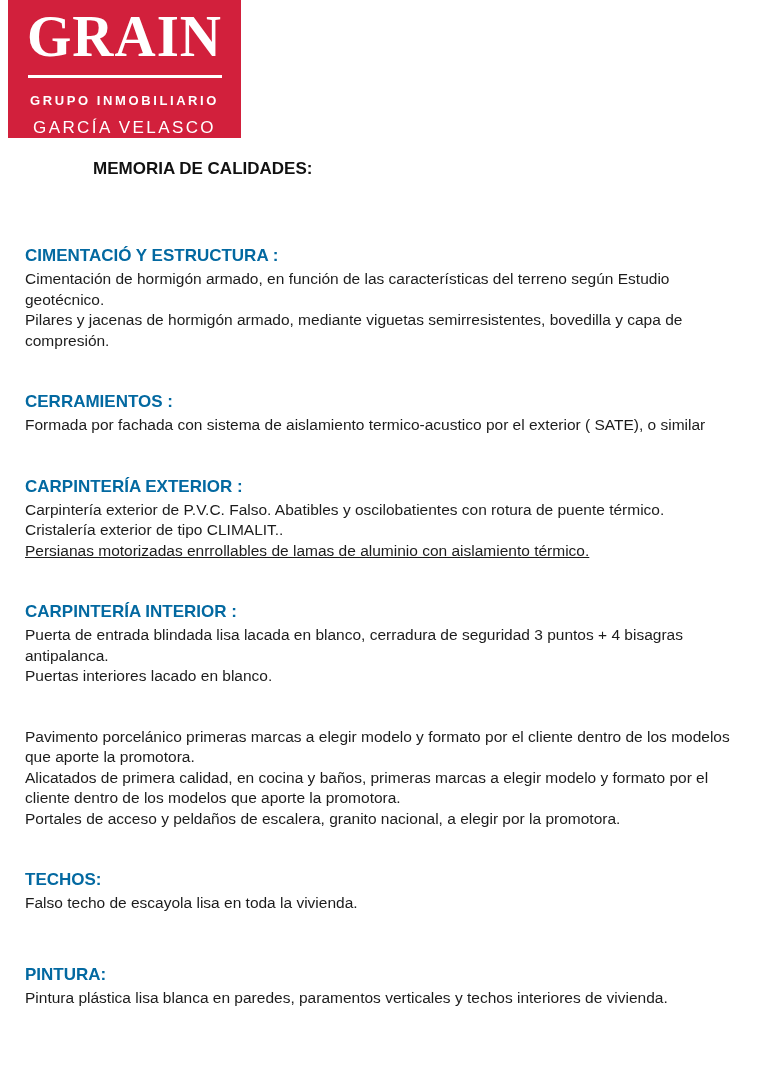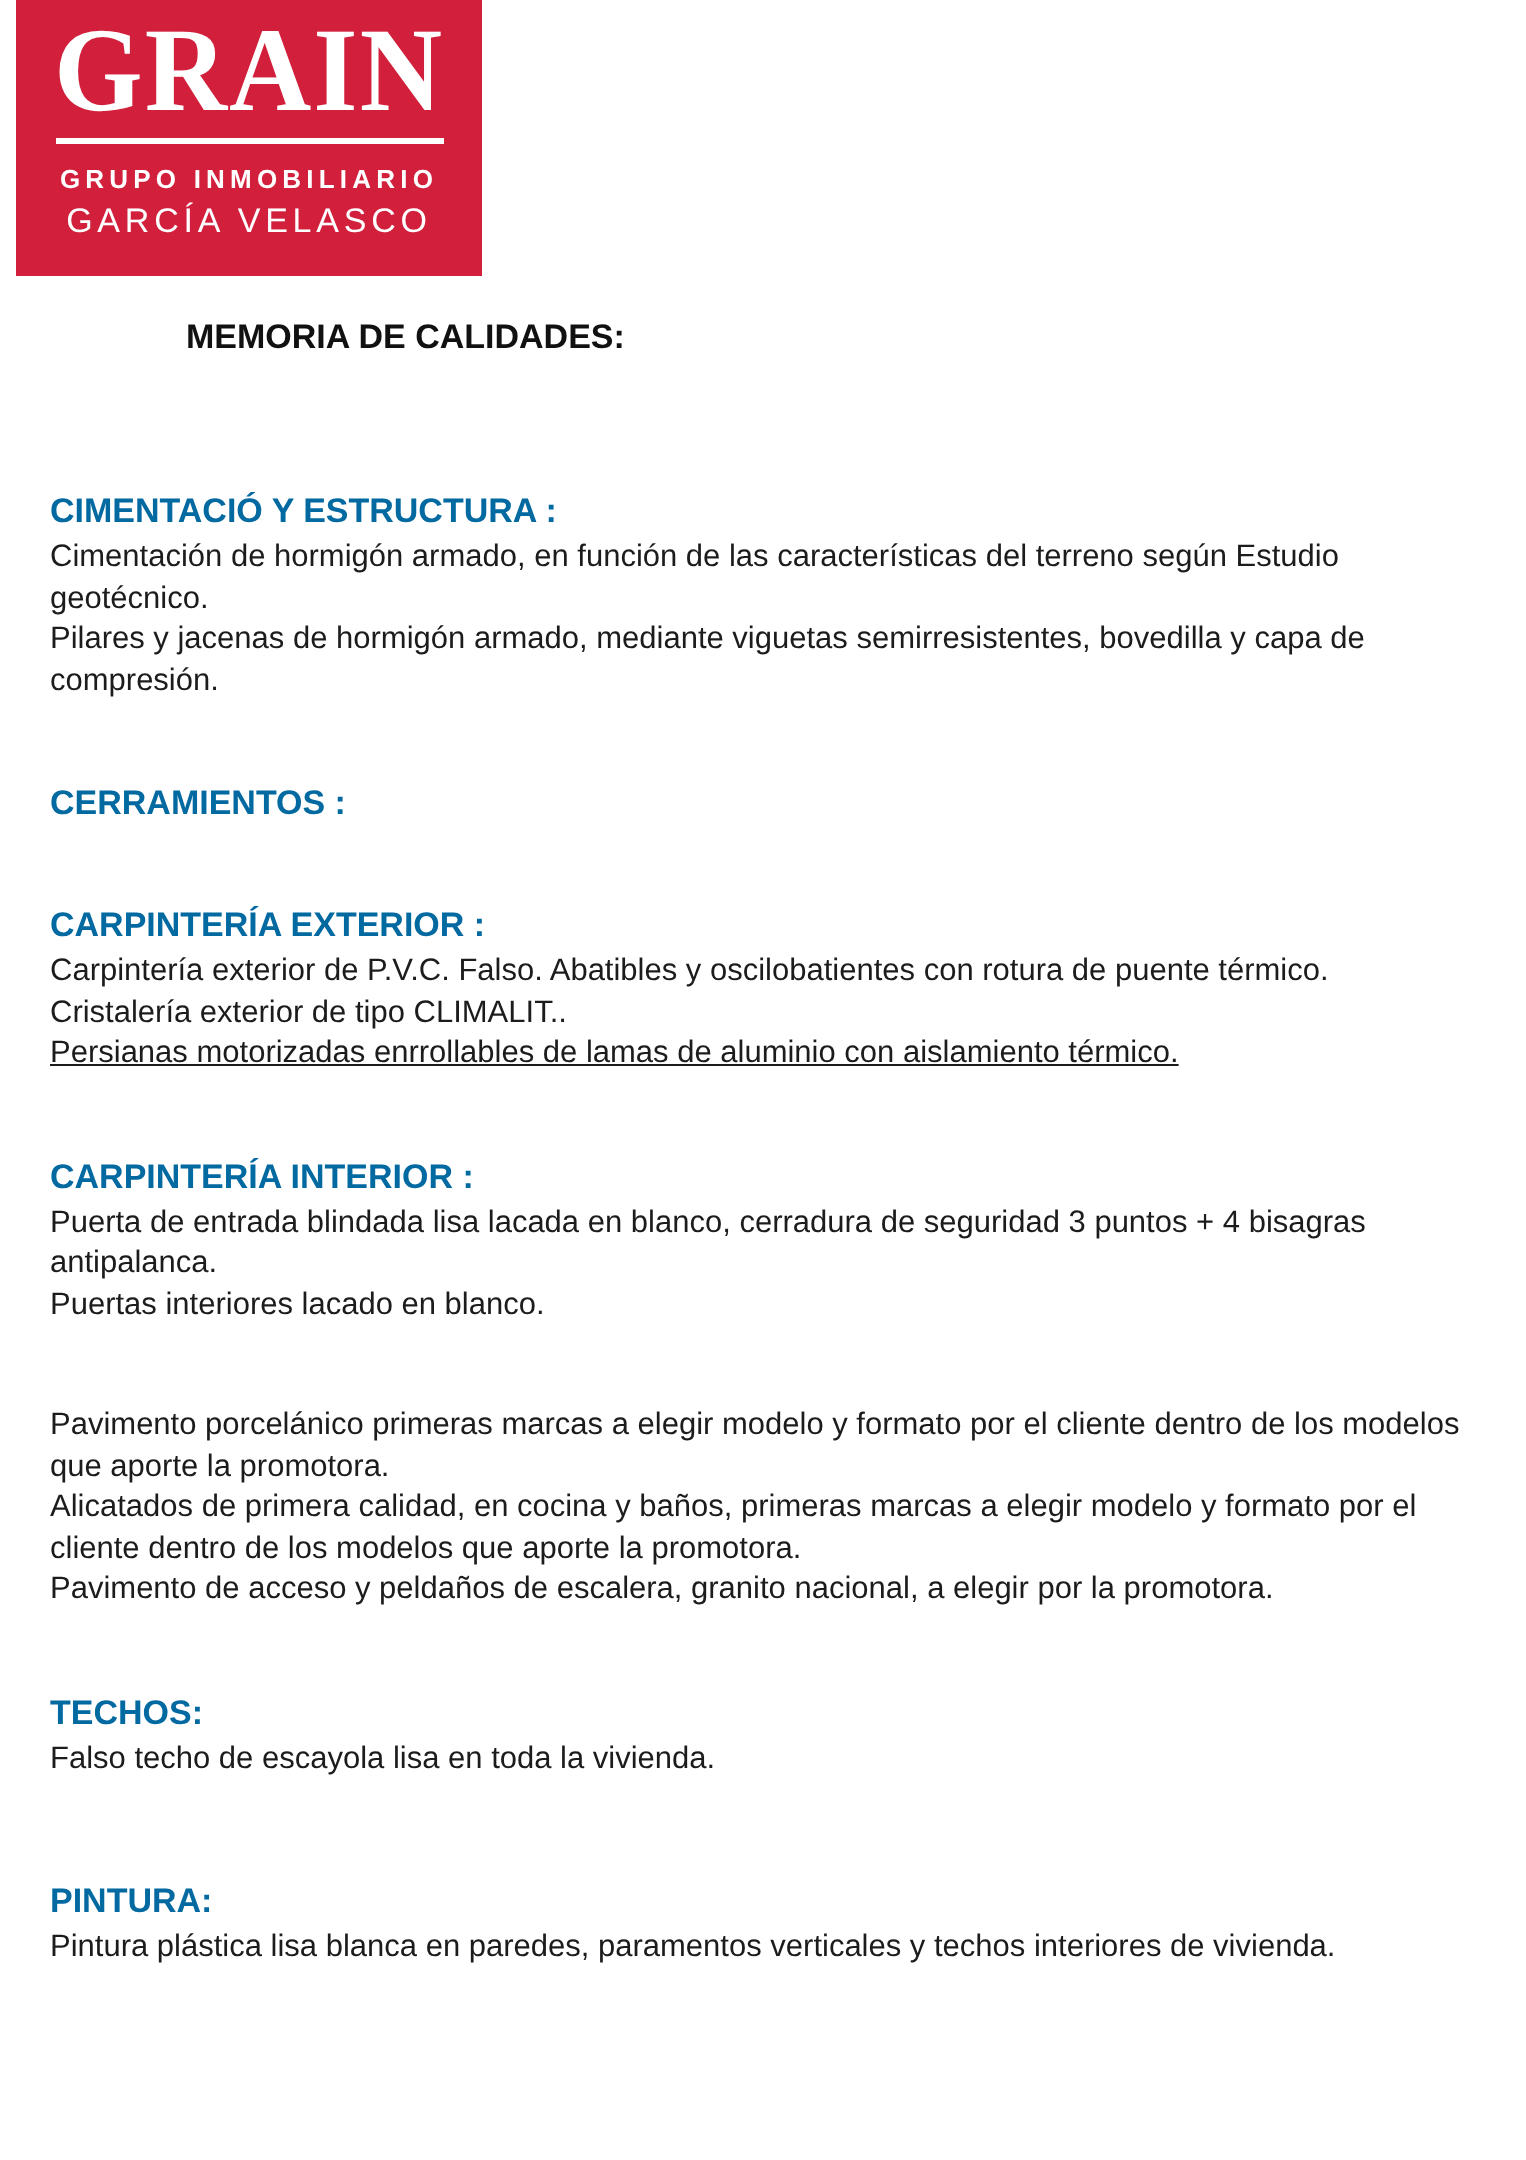--- a/index.html
+++ b/index.html
@@ -22,20 +22,21 @@
     top: 0;
     width: 233px;
     height: 138px;
     background: #d2203c;
     color: #ffffff;
     display: flex;
     flex-direction: column;
     align-items: center;
     box-sizing: border-box;
     padding-top: 4px;
+    justify-content: space-between;
   }
   .logo-brand {
     font-family: "Liberation Serif", serif;
     font-weight: 700;
     font-size: 57px;
     line-height: 64px;
     letter-spacing: 1px;
     transform: scaleY(1.05);
   }
   .logo-rule {
@@ -115,39 +116,40 @@
   <div class="doc-title">MEMORIA DE CALIDADES:</div>
 
   <section class="doc-section first">
     <h2>CIMENTACIÓ Y ESTRUCTURA :</h2>
     <p>Cimentación  de hormigón armado, en función de las características del terreno según Estudio geotécnico.</p>
     <p>Pilares y jacenas de hormigón armado, mediante viguetas semirresistentes, bovedilla y capa de compresión.</p>
   </section>
 
   <section class="doc-section">
     <h2>CERRAMIENTOS :</h2>
+    <p>Formada por fachada con sistema de aislamiento termico-acustico por el exterior ( SATE), o similar</p>
   </section>
 
   <section class="doc-section">
     <h2>CARPINTERÍA EXTERIOR :</h2>
     <p>Carpintería exterior de  P.V.C. Falso. Abatibles y oscilobatientes con rotura de puente térmico.</p>
     <p>Cristalería exterior de tipo CLIMALIT..</p>
     <p class="faded">Persianas motorizadas enrrollables  de lamas de aluminio con aislamiento térmico.</p>
   </section>
 
   <section class="doc-section">
     <h2>CARPINTERÍA INTERIOR :</h2>
     <p>Puerta de entrada blindada lisa lacada en blanco, cerradura de seguridad 3 puntos + 4 bisagras antipalanca.</p>
     <p>Puertas interiores lacado en blanco.</p>
   </section>
 
   <section class="doc-section">
     <p>Pavimento porcelánico primeras marcas a elegir modelo y formato por el cliente dentro de los modelos que aporte la promotora.</p>
     <p>Alicatados de primera calidad,  en cocina y baños, primeras marcas  a elegir modelo y formato por el cliente dentro de los modelos que aporte la promotora.</p>
-    <p>Pavimento de acceso y peldaños de escalera, granito nacional, a elegir por la promotora.</p>
+    <p>Portales de acceso y peldaños de escalera, granito nacional, a elegir por la promotora.</p>
   </section>
 
   <section class="doc-section">
     <h2>TECHOS:</h2>
     <p>Falso techo de escayola lisa en toda la vivienda.</p>
   </section>
 
   <section class="doc-section extra-gap">
     <h2>PINTURA:</h2>
     <p>Pintura plástica lisa blanca en paredes, paramentos verticales y techos interiores de vivienda.</p>

